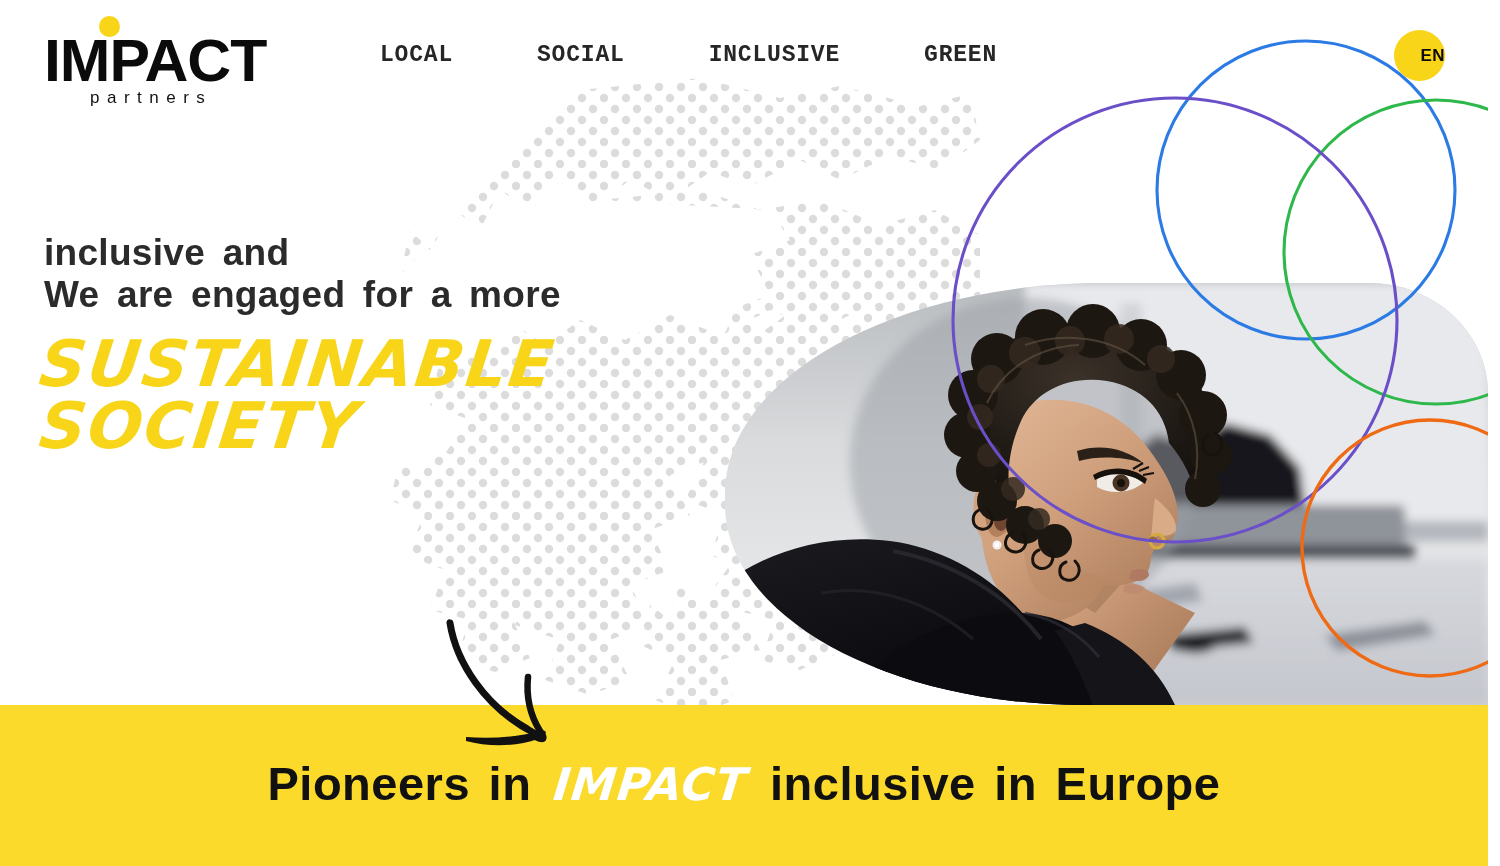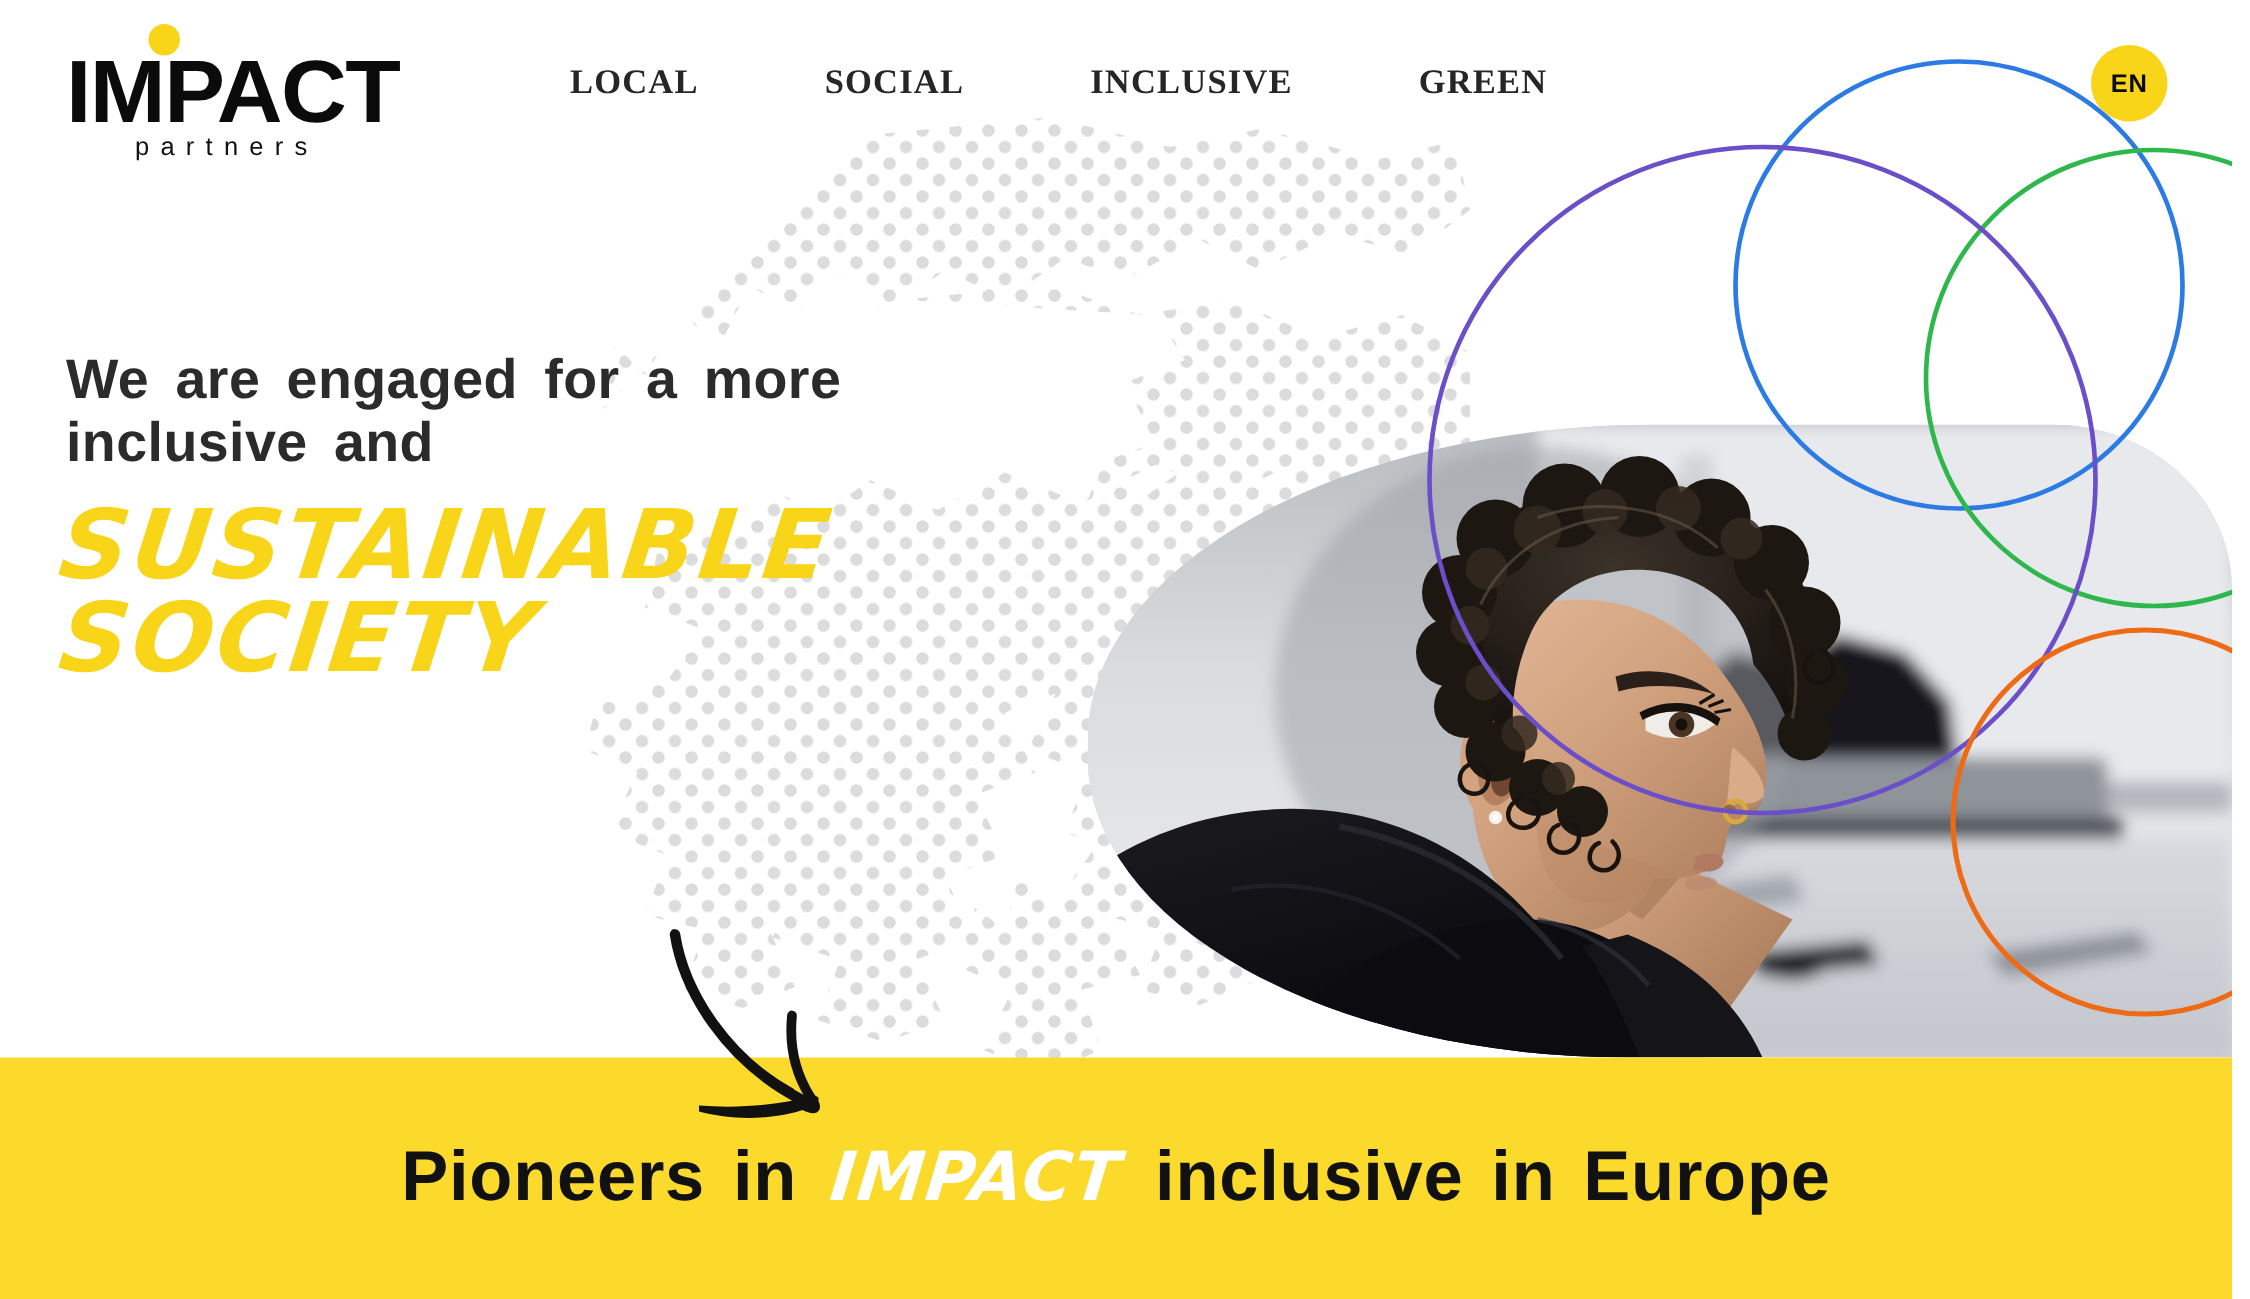--- a/index.html
+++ b/index.html
@@ -66,34 +66,34 @@
   .logo-partners {
     position:absolute; left:46px; top:74px;
     font-family:"Liberation Sans", sans-serif;
     font-size:17px; font-weight:400; color:#111;
     letter-spacing:7.5px;
     text-align:center;
   }
 
   .nav { position:absolute; left:380px; top:42px; display:flex; gap:0; align-items:center; }
   .nav-item {
-    font-family:Liberation Serif, serif;
+    font-family:Liberation Mono, monospace;
     font-weight:bold; font-size:23px;
     color:#262626; letter-spacing:0.8px;
     padding:0 40px 0 0; margin-right:44px;
     cursor:pointer; white-space:nowrap;
     text-transform:uppercase;
   }
   .nav-item:last-child { margin-right:16px; padding-right:0; }
 
   .lang {
     position:absolute; left:1394px; top:30px;
     width:51px; height:51px; border-radius:50%;
     background:#F8D518;
-    display:flex; align-items:center; justify-content:center;
+    display:flex; align-items:center; justify-content:flex-end;
     cursor:pointer; z-index:12;
   }
   .lang-txt {
     font-family:"Liberation Sans", sans-serif;
     font-weight:bold; font-size:17px; color:#0b0b0b;
     letter-spacing:0.5px;
   }
 
   
   .hero { position:absolute; left:44px; top:232px; width:620px; z-index:8; }
@@ -395,22 +395,22 @@
 
   <div class="banner-text">
     <div class="banner-inner">
       <span>Pioneers in</span>
       <span class="banner-impact">IMPACT</span>
       <span>inclusive in Europe</span>
     </div>
   </div>
 
   <div class="hero">
+    <div class="hero-line">inclusive and</div>
     <div class="hero-line">We are engaged for a more</div>
-    <div class="hero-line">inclusive and</div>
     <div class="hero-script">SUSTAINABLE</div>
     <div class="hero-script" style="margin-top:0;">SOCIETY</div>
   </div>
 
   <div class="header">
 
     <div class="logo">
       <div class="logo-mark">
         <div class="logo-impact">IMPACT</div>
         <div class="logo-dot"></div>

